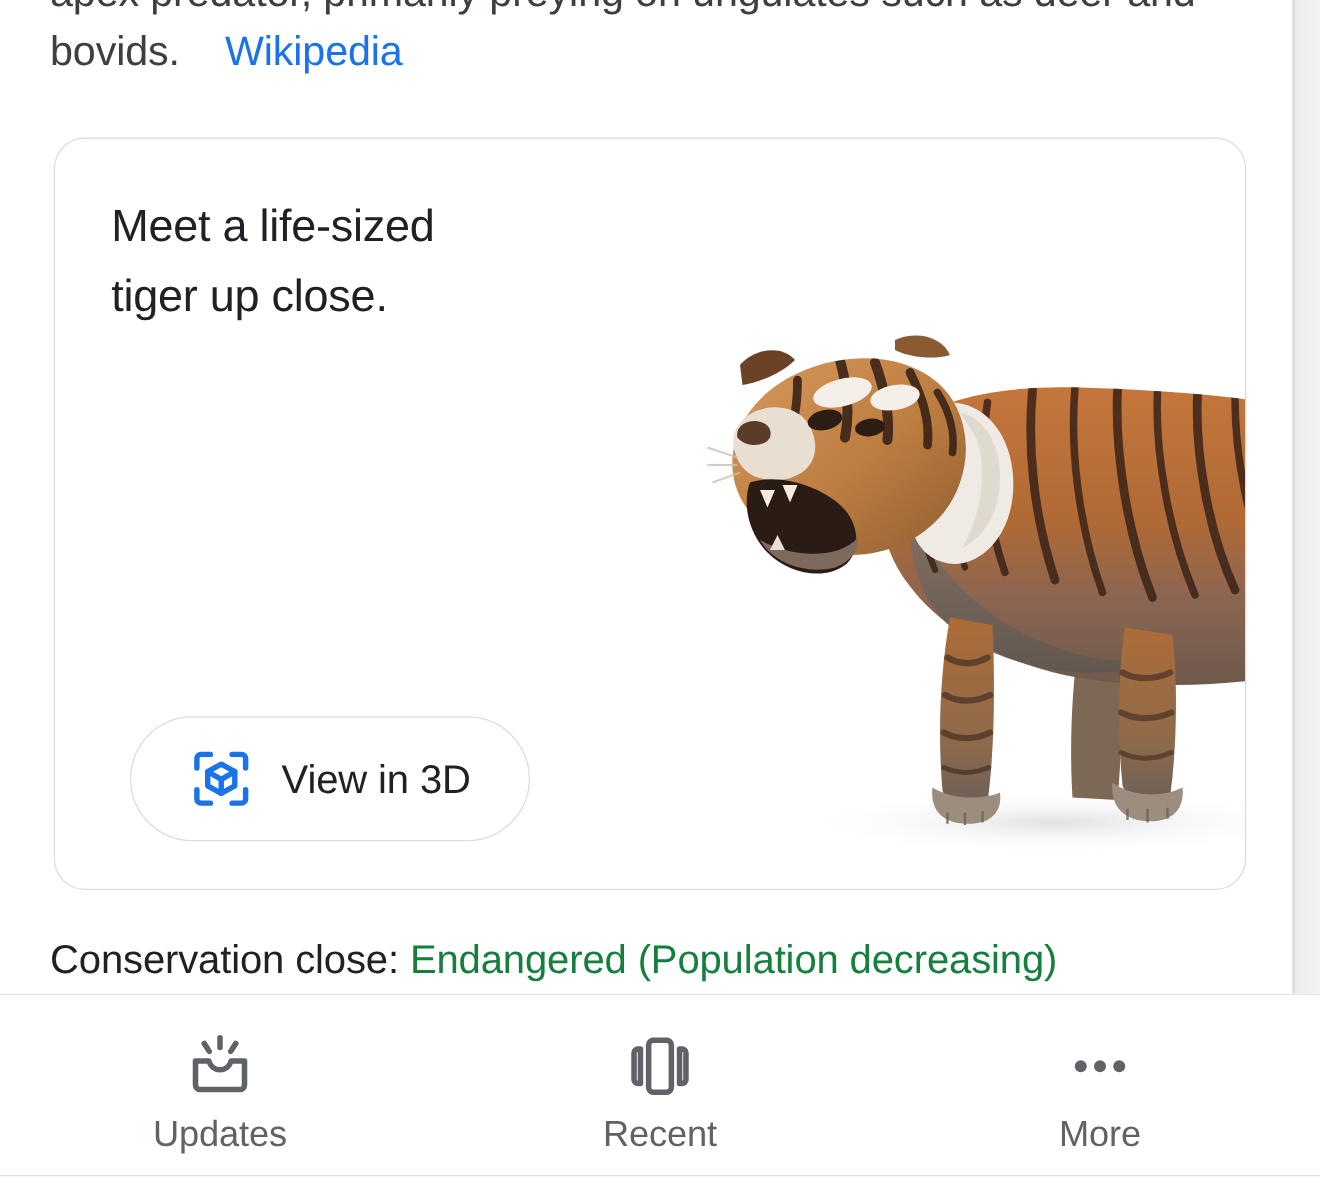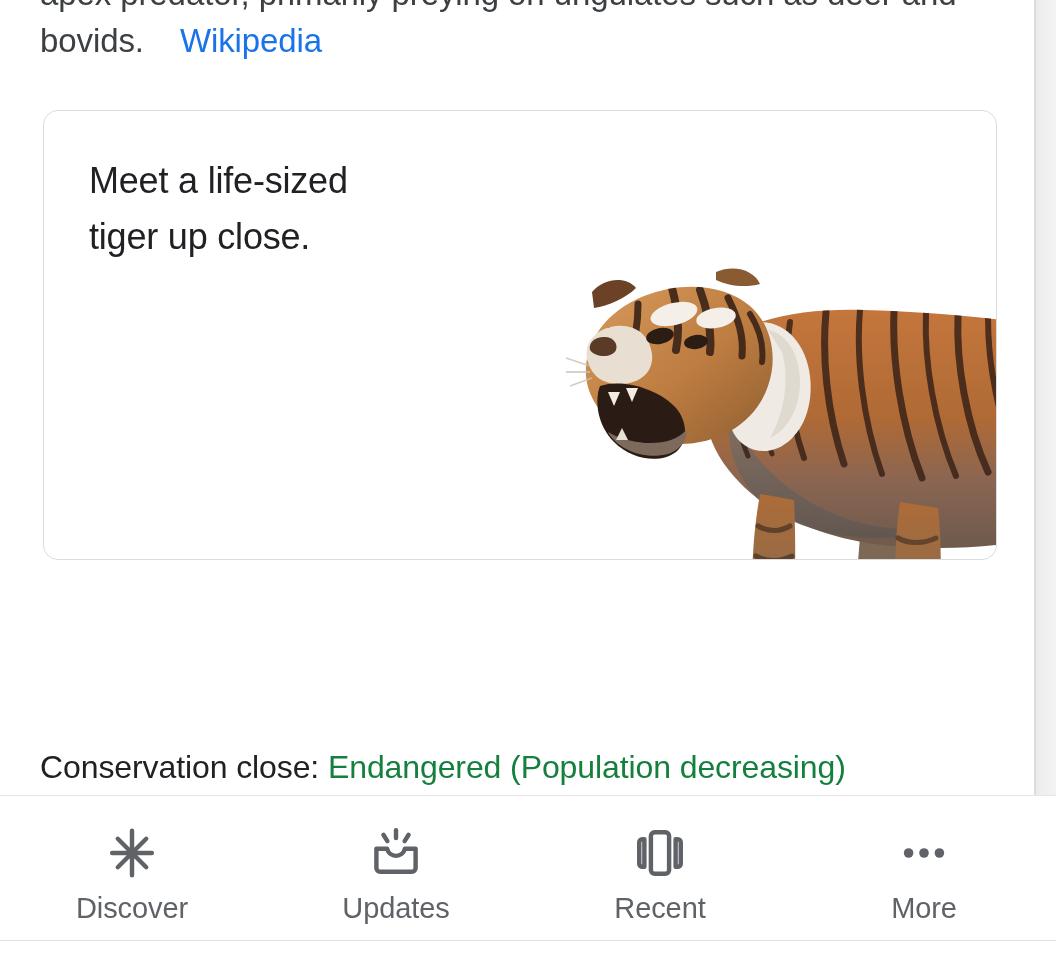--- a/index.html
+++ b/index.html
@@ -48,23 +48,23 @@
     text-decoration: none;
     margin-left: 27px;
   }
 
   
   .ar-card {
     position: absolute;
     left: 43px;
     top: 110px;
     width: 954px;
-    height: 450px;
+    height: 602px;
     border: 1.6px solid #dadce0;
-    border-radius: 15px;
+    border-radius: 25px;
     background: #ffffff;
     overflow: hidden;
   }
 
   .ar-card-title {
     position: absolute;
     left: 45px;
     top: 42px;
     font-size: 36px;
     line-height: 56px;
@@ -373,43 +373,36 @@
           <svg viewBox="0 0 24 24" width="52" height="52" fill="none" stroke="#1a73e8" stroke-width="2" stroke-linecap="round" stroke-linejoin="round">
             <path d="M3 8V4.5A1.5 1.5 0 0 1 4.5 3H8"></path>
             <path d="M16 3h3.5A1.5 1.5 0 0 1 21 4.5V8"></path>
             <path d="M21 16v3.5a1.5 1.5 0 0 1-1.5 1.5H16"></path>
             <path d="M8 21H4.5A1.5 1.5 0 0 1 3 19.5V16"></path>
             <path d="M12 6.6 17 9.4v5.2L12 17.4 7 14.6V9.4z"></path>
             <path d="M7 9.4 12 12.2l5-2.8"></path>
             <path d="M12 12.2v5.2"></path>
           </svg>
         </span>
+        <span class="view-3d-label">View in 3D</span>
       </div>
     </div>
 
     <div class="status-line">
       <span>Conservation close:</span>
       <span class="status-value">Endangered (Population decreasing)</span>
     </div>
   </div>
 
   <div class="scroll-gutter">
     <div class="scroll-gutter-edge"></div>
   </div>
 
   <div class="bottom-nav">
 
-    <div class="nav-item">
-      <span class="nav-icon">
-        <svg viewBox="0 0 24 24" width="56" height="56" stroke="#5f6368" stroke-width="1.9" stroke-linecap="round" fill="none">
-          <path d="M12 2.5v19M3.5 12h17M5.9 5.9l12.2 12.2M18.1 5.9 5.9 18.1"></path>
-        </svg>
-      </span>
-      <span class="nav-label">Discover</span>
-    </div>
 
     <div class="nav-item">
       <span class="nav-icon">
         <svg viewBox="0 0 24 24" width="56" height="56" stroke="#5f6368" stroke-width="1.9" stroke-linecap="round" stroke-linejoin="round" fill="none">
           <path d="M12 2.2v3.4"></path>
           <path d="M6.6 4.2 8.3 6.9"></path>
           <path d="M17.4 4.2 15.7 6.9"></path>
           <path d="M3.6 10.2h4.6a3.9 3.9 0 0 0 7.6 0h4.6v8.2a1.6 1.6 0 0 1-1.6 1.6H5.2a1.6 1.6 0 0 1-1.6-1.6z"></path>
         </svg>
       </span>

